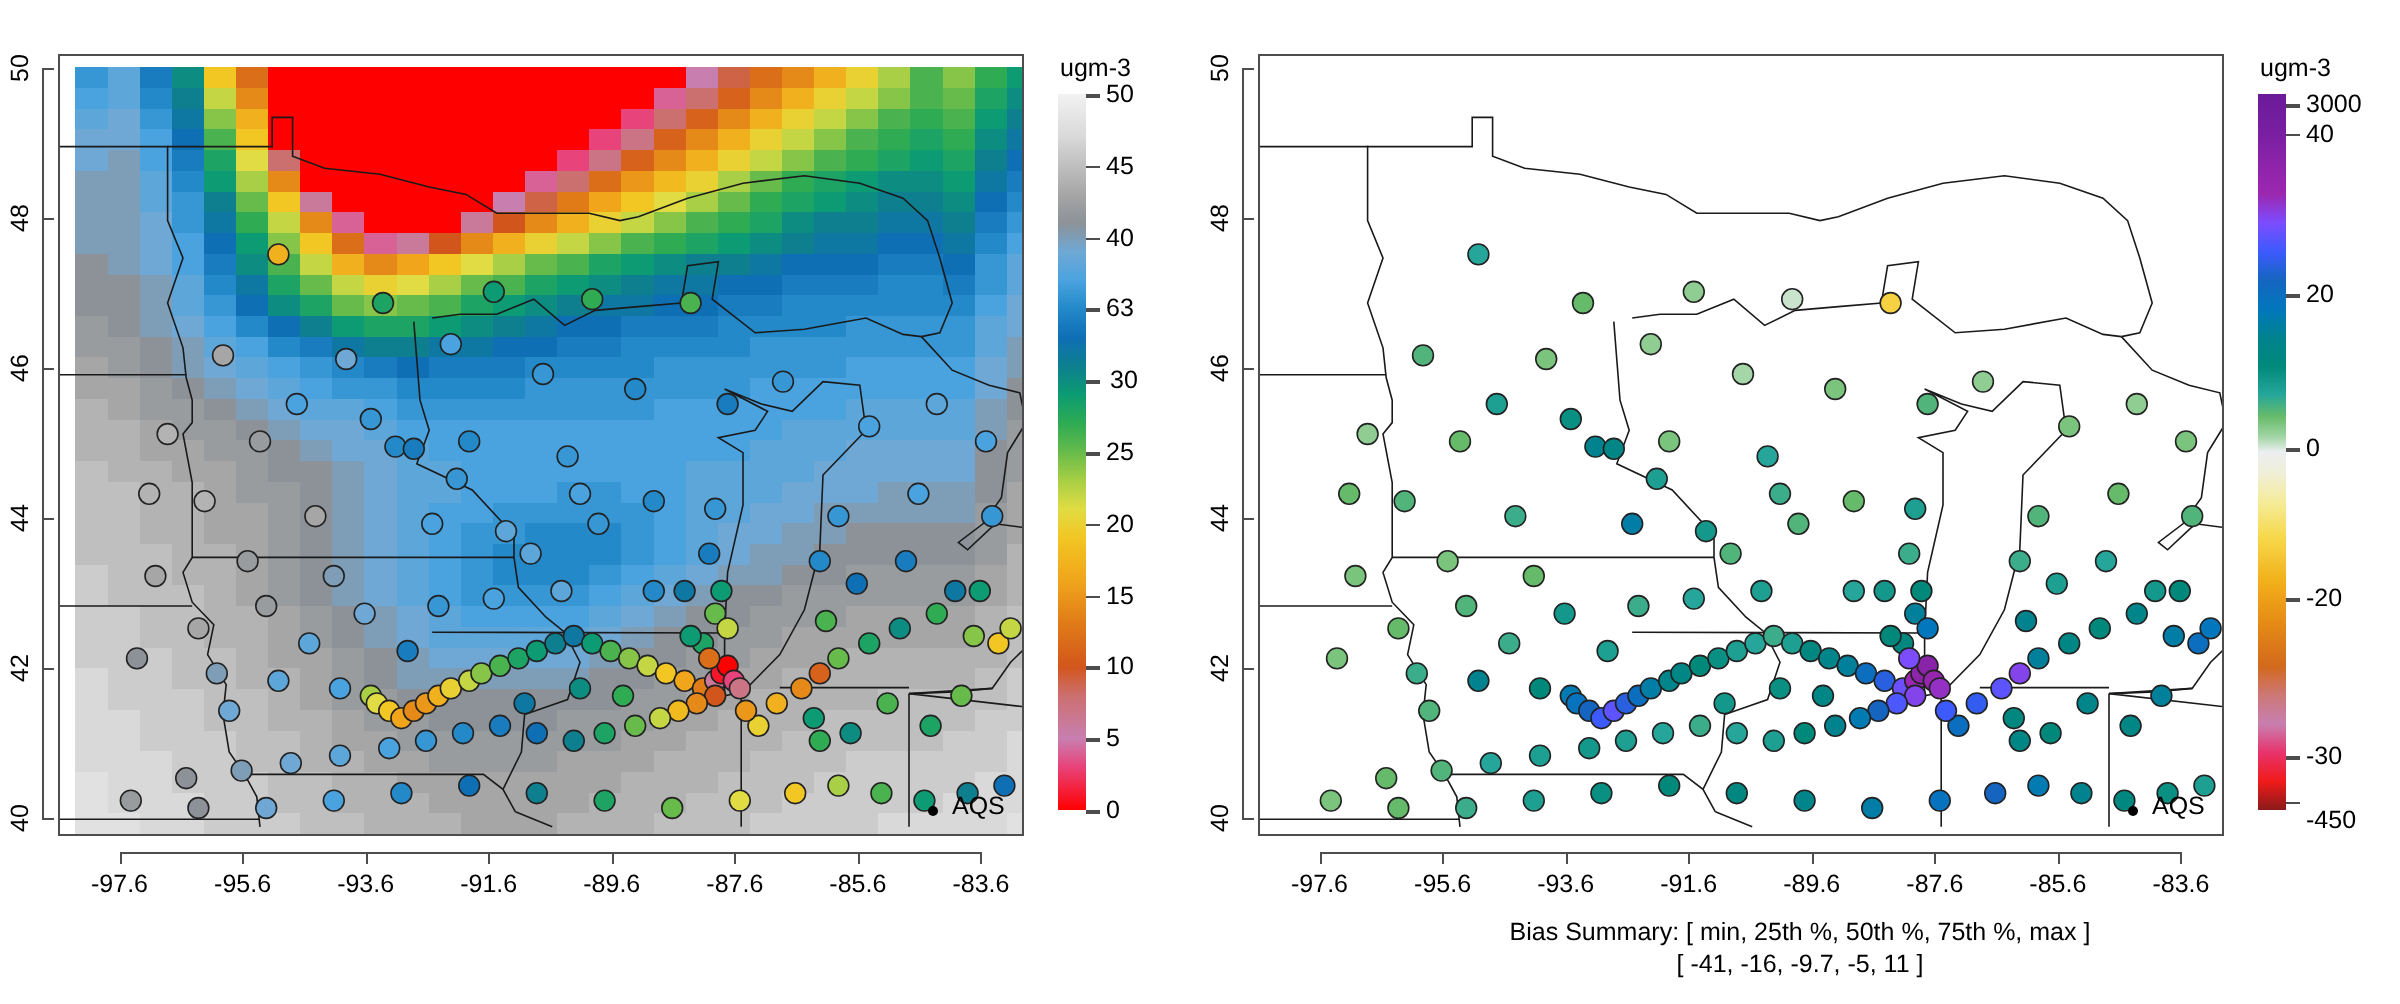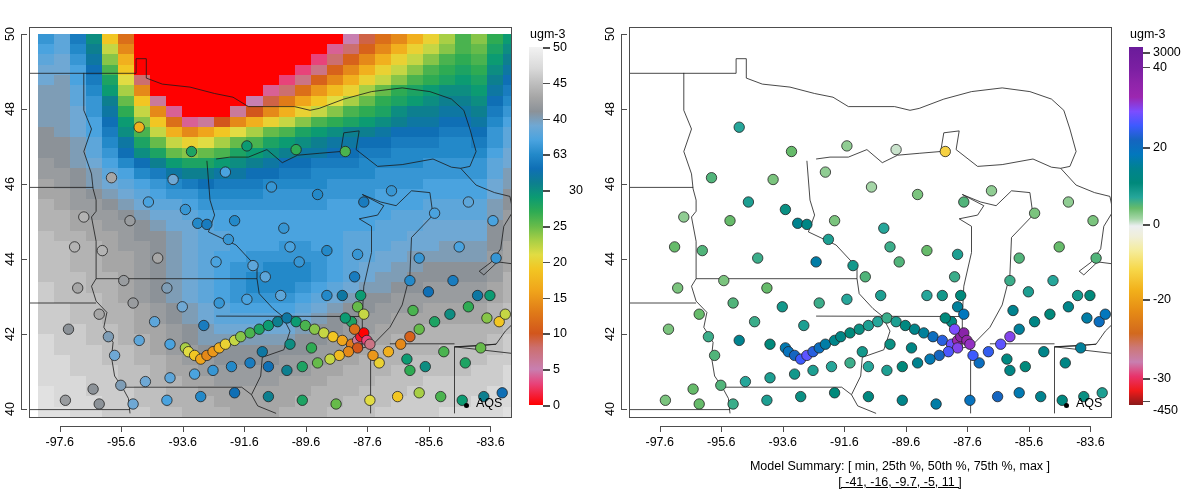--- a/index.html
+++ b/index.html
@@ -1389,21 +1389,21 @@
         <div class="cblab" style="left: 553px; top: 369.2px;">5</div>
         <div class="cbtick" style="left: 543px; top: 333.4px; width: 7px;"></div>
         <div class="cblab" style="left: 553px; top: 333.4px;">10</div>
         <div class="cbtick" style="left: 543px; top: 297.6px; width: 7px;"></div>
         <div class="cblab" style="left: 553px; top: 297.6px;">15</div>
         <div class="cbtick" style="left: 543px; top: 261.8px; width: 7px;"></div>
         <div class="cblab" style="left: 553px; top: 261.8px;">20</div>
         <div class="cbtick" style="left: 543px; top: 226px; width: 7px;"></div>
         <div class="cblab" style="left: 553px; top: 226px;">25</div>
         <div class="cbtick" style="left: 543px; top: 190.2px; width: 7px;"></div>
-        <div class="cblab" style="left: 569px; top: 190.2px;">30</div>
+        <div class="cblab" style="left: 555px; top: 190.2px;">30</div>
         <div class="cbtick" style="left: 543px; top: 154.4px; width: 7px;"></div>
         <div class="cblab" style="left: 553px; top: 154.4px;">63</div>
         <div class="cbtick" style="left: 543px; top: 118.6px; width: 7px;"></div>
         <div class="cblab" style="left: 553px; top: 118.6px;">40</div>
         <div class="cbtick" style="left: 543px; top: 82.8px; width: 7px;"></div>
         <div class="cblab" style="left: 553px; top: 82.8px; text-align: right;">45</div>
         <div class="cbtick" style="left: 543px; top: 47px; width: 7px;"></div>
         <div class="cblab" style="left: 553px; top: 47px;">50</div>
       </div>
   </div>
@@ -1612,22 +1612,22 @@
         <div class="ytlab" style="left: 10px; top: 258.981px;">44</div>
         <div class="tick" style="left: 21px; top: 184.148px; width: 6px; height: 1px;"></div>
         <div class="ytlab" style="left: 10px; top: 184.148px;">46</div>
         <div class="tick" style="left: 21px; top: 109.316px; width: 6px; height: 1px;"></div>
         <div class="ytlab" style="left: 10px; top: 109.316px;">48</div>
         <div class="tick" style="left: 21px; top: 34.4833px; width: 6px; height: 1px;"></div>
         <div class="ytlab" style="left: 10px; top: 34.4833px;">50</div>
       </div>
     <div class="aqsdot" id="aqsdot-bias" style="left: 464px; top: 403px;"></div>
     <div class="aqs" id="aqslab-bias" style="left: 476px; top: 396px;">AQS</div>
-    <div class="caption" style="top:458px;">Model Summary: [ min, 25th %, 50th %, 75th %, max ]</div>
-    <div class="caption" style="top:474px;text-decoration:underline;">[ -41,  -16,  -9.7,  -5,  11 ]</div>
+    <div class="caption" style="top:458px;">Bias Summary: [ min, 25th %, 50th %, 75th %, max ]</div>
+    <div class="caption" style="top:474px;">[ -41,  -16,  -9.7,  -5,  11 ]</div>
     <div class="cbwrap" id="cb-bias" style="left: 0px; top: 0px; width: 90px; height: 460px;">
         <div class="cbtitle" style="left: 530px; top: 27px;">ugm-3</div>
         <div class="cbbar" style="left: 529px; top: 47px; width: 14px; height: 358px; background: linear-gradient(to top, rgb(139, 26, 26) 0%, rgb(240, 26, 26) 4%, rgb(232, 51, 107) 8%, rgb(200, 127, 176) 12%, rgb(204, 120, 120) 16%, rgb(210, 105, 30) 20%, rgb(229, 138, 21) 26%, rgb(242, 176, 26) 32%, rgb(247, 216, 74) 38%, rgb(245, 236, 154) 43%, rgb(240, 239, 216) 47%, rgb(236, 239, 241) 50%, rgb(165, 214, 167) 52%, rgb(102, 187, 106) 55%, rgb(38, 166, 154) 58%, rgb(0, 137, 123) 62%, rgb(0, 131, 143) 66%, rgb(2, 119, 189) 70%, rgb(21, 101, 192) 74%, rgb(61, 90, 254) 78%, rgb(124, 77, 255) 82%, rgb(156, 39, 176) 86%, rgb(142, 36, 170) 90%, rgb(123, 31, 162) 94%, rgb(106, 27, 154) 100%);"></div>
         <div class="cbtick" style="left: 543px; top: 400.704px; width: 7px;"></div>
         <div class="cblab" style="left: 553px; top: 410px;">-450</div>
         <div class="cbtick" style="left: 543px; top: 378.15px; width: 7px;"></div>
         <div class="cblab" style="left: 553px; top: 378.15px;">-30</div>
         <div class="cbtick" style="left: 543px; top: 299.39px; width: 7px;"></div>
         <div class="cblab" style="left: 553px; top: 299.39px;">-20</div>
         <div class="cbtick" style="left: 543px; top: 224.21px; width: 7px;"></div>

